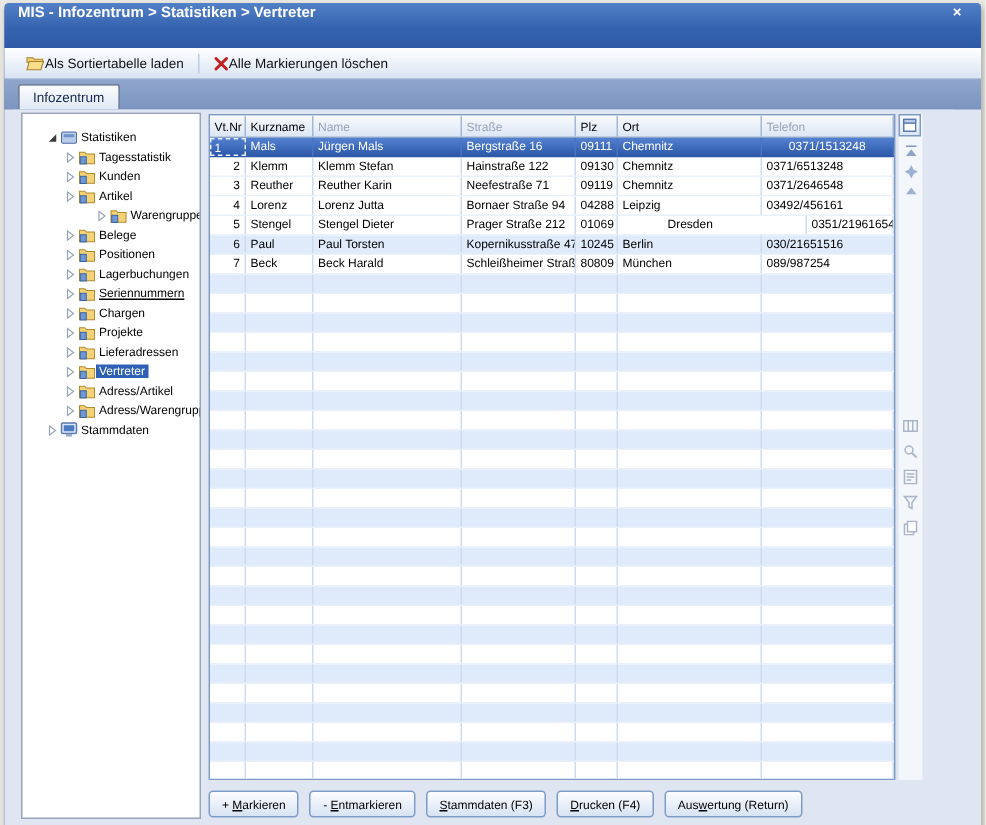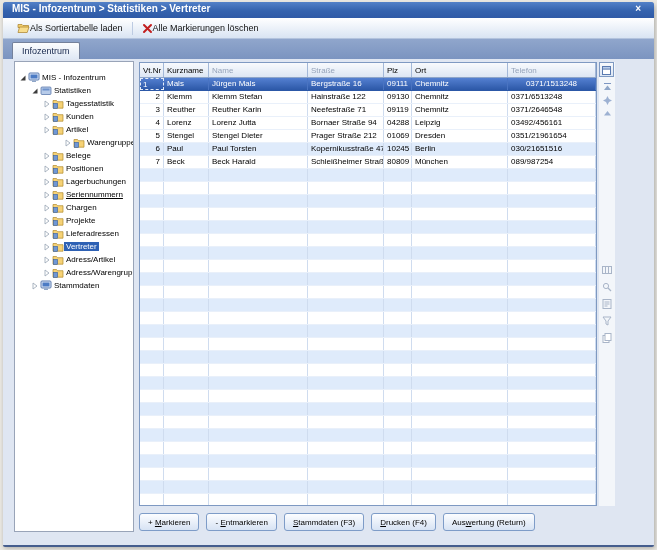--- a/index.html
+++ b/index.html
@@ -2,21 +2,21 @@
 <html><head>
 <meta charset="utf-8">
 <style>
   html,body{margin:0;padding:0;}
   body{width:657px;height:550px;background:#e9e7e1;font-family:"Liberation Sans",sans-serif;position:relative;overflow:hidden;}
   #screen{position:absolute;inset:0;}
 
   .window{position:absolute;left:3px;top:2px;width:651px;background:#7e98c6;border-radius:3px 3px 2px 2px;
           box-shadow:0 2px 0 rgba(58,84,138,.9),1px 3px 4px rgba(0,0,0,.28);}
 
-  .titlebar{height:16px;background:linear-gradient(180deg,#5381c8 0%,#3563ae 55%,#2f5aa6 100%);
+  .titlebar{height:30px;background:linear-gradient(180deg,#5381c8 0%,#3563ae 55%,#2f5aa6 100%);
             border-radius:3px 3px 0 0;color:#fff;font-size:10px;font-weight:bold;line-height:14px;
             padding-left:9px;position:relative;white-space:nowrap;}
   .titlebar .close{position:absolute;right:13px;top:0;font-weight:bold;cursor:default;line-height:13px;}
 
   .toolbar{height:21px;background:linear-gradient(#ffffff,#d9e4f3);border-bottom:1px solid #b3c3dd;
            display:flex;align-items:center;font-size:9px;color:#111;padding-left:8px;box-sizing:border-box;}
   .tool-item{display:flex;align-items:center;gap:0;padding:0 6px;height:17px;}
   .tool-sep{width:1px;height:13px;background:#bdcbe2;margin:0 3px;}
   .tool-item .icon{display:flex;align-items:center;}
 
@@ -96,35 +96,20 @@
   </div>
 
   <div class="tabstrip">
     <div class="tab">Infozentrum</div>
   </div>
 
   <div class="content">
     <div class="content-inner">
 
       <div class="tree-panel" id="tree-panel">
-            <div class="tree-row" style="padding-left: 3px;">
-              <span class="expander">
-                <svg width="8" height="8" viewBox="0 0 8 8">
-                  <path d="M6.5 1.5 V6.5 H1.5 Z" fill="#3c3c3c"></path>
-                </svg>
-              </span>
-              <span class="ticon">
-                <svg width="12" height="11" viewBox="0 0 12 11">
-                  <rect x="1" y="1" width="10" height="7" rx="1" fill="#dce7f6" stroke="#5a7ab0"></rect>
-                  <rect x="2.5" y="2.5" width="7" height="4" fill="#4c7bc4"></rect>
-                  <rect x="4" y="8.5" width="4" height="1.5" fill="#8fa6c8"></rect>
-                </svg>
-              </span>
-              <span class="tlabel">MIS - Infozentrum</span>
-            </div>
             <div class="tree-row" style="padding-left: 15px;">
               <span class="expander">
                 <svg width="8" height="8" viewBox="0 0 8 8">
                   <path d="M6.5 1.5 V6.5 H1.5 Z" fill="#3c3c3c"></path>
                 </svg>
               </span>
               <span class="ticon">
                 <svg width="12" height="11" viewBox="0 0 12 11">
                   <rect x="1" y="2" width="10" height="7.5" rx="1" fill="#b7cbe9" stroke="#4b6ba3" stroke-width=".7"></rect>
                   <rect x="2.5" y="3.5" width="7" height="2" fill="#6e92cc"></rect>
@@ -405,21 +390,21 @@
                 <div class="cell" style="width: 28px;">04288</div>
                 <div class="cell" style="width: 96px;">Leipzig</div>
                 <div class="cell" style="flex: 1 1 0%;">03492/456161</div>
               </div>
               <div class="row">
                 <div class="cell num" style="width: 24px;">5</div>
                 <div class="cell" style="width: 45px;">Stengel</div>
                 <div class="cell" style="width: 99px;">Stengel Dieter</div>
                 <div class="cell" style="width: 76px;">Prager Straße 212</div>
                 <div class="cell" style="width: 28px;">01069</div>
-                <div class="cell" style="width: 96px;">Dresden</div>
+                <div class="cell" style="width: 96px; margin-left: 30px;">Dresden</div>
                 <div class="cell" style="flex: 1 1 0%;">0351/21961654</div>
               </div>
               <div class="row tint">
                 <div class="cell num" style="width: 24px;">6</div>
                 <div class="cell" style="width: 45px;">Paul</div>
                 <div class="cell" style="width: 99px;">Paul Torsten</div>
                 <div class="cell" style="width: 76px;">Kopernikusstraße 47</div>
                 <div class="cell" style="width: 28px;">10245</div>
                 <div class="cell" style="width: 96px;">Berlin</div>
                 <div class="cell" style="flex: 1 1 0%;">030/21651516</div>

